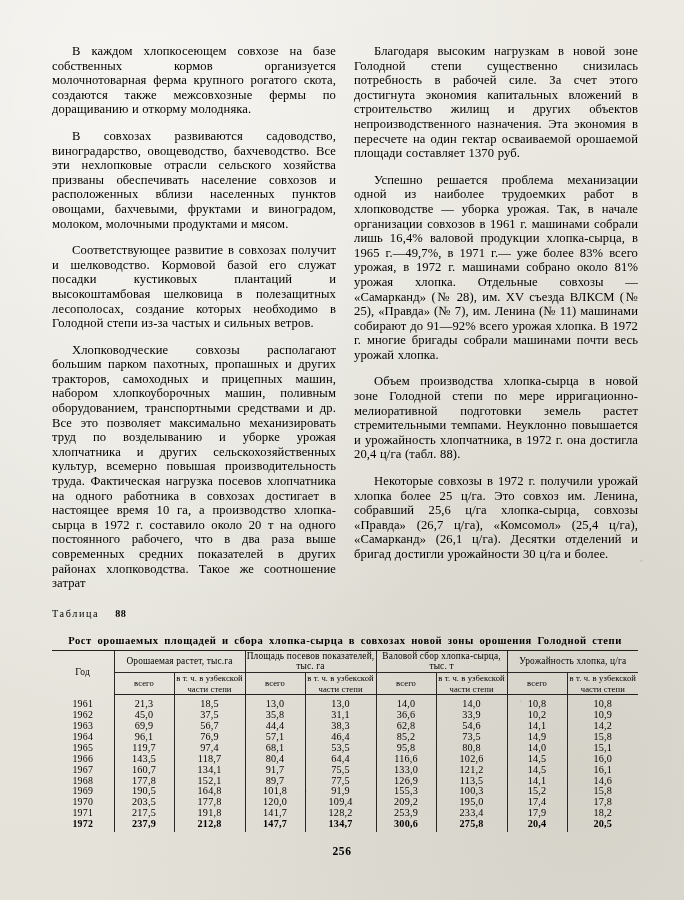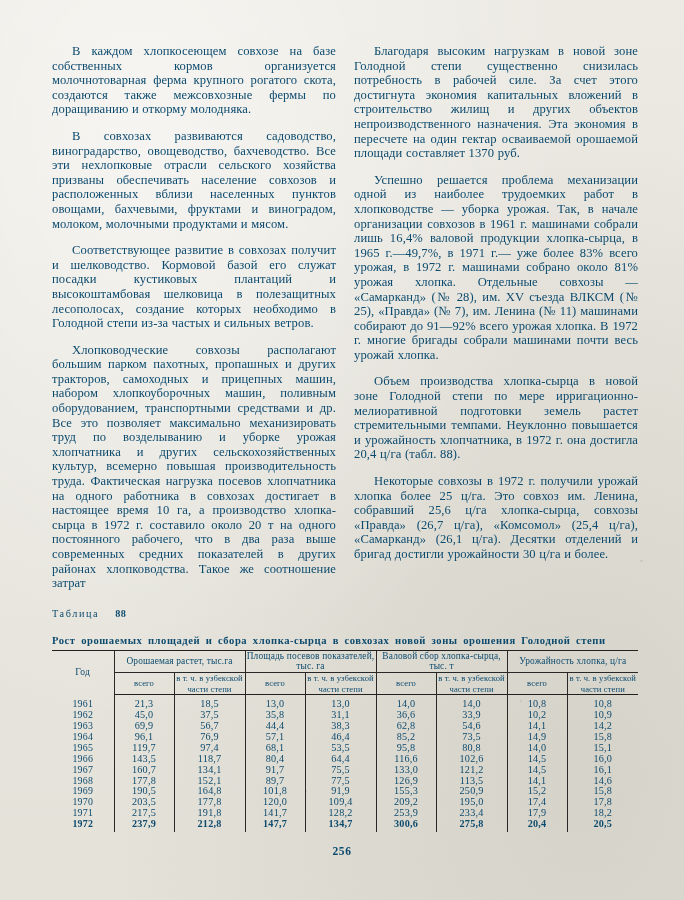--- a/index.html
+++ b/index.html
@@ -7,21 +7,21 @@
     padding: 0;
     background: #b9b9b4;
   }
   .page {
     position: relative;
     width: 684px;
     height: 900px;
     background: #e9e7e0;
     overflow: hidden;
     font-family: "Liberation Serif", "DejaVu Serif", serif;
-    color: #0c4a6e;
+    color: #000000;
   }
   .paper-tint {
     position: absolute;
     inset: 0;
     background:
       radial-gradient(ellipse at 20% 15%, rgba(255,255,255,0.55) 0%, rgba(255,255,255,0) 55%),
       radial-gradient(ellipse at 85% 85%, rgba(190,186,175,0.40) 0%, rgba(190,186,175,0) 60%),
       linear-gradient(180deg, #eceae3 0%, #e7e5dd 40%, #e4e2d9 100%);
     pointer-events: none;
   }
@@ -63,20 +63,21 @@
   }
   .tbl-num b {
     letter-spacing: 0.4px;
     font-weight: bold;
     margin-left: 16px;
   }
   .tbl-title {
     margin-top: 16px;
     font-size: 10.6px;
     font-weight: bold;
+    text-align: center;
     letter-spacing: 0.55px;
     word-spacing: 2.4px;
     padding-bottom: 4px;
   }
 
   
   table.data {
     border-collapse: collapse;
     width: 586px;
     font-size: 9.3px;
@@ -306,21 +307,21 @@
             <td class="vline">14,1</td>
             <td class="vline">14,6</td>
           </tr>
           <tr>
             <td class="year">1969</td>
             <td class="vline">190,5</td>
             <td class="vline">164,8</td>
             <td class="vline">101,8</td>
             <td class="vline">91,9</td>
             <td class="vline">155,3</td>
-            <td class="vline">250,9</td>
+            <td class="vline">100,3</td>
             <td class="vline">15,2</td>
             <td class="vline">15,8</td>
           </tr>
           <tr>
             <td class="year">1970</td>
             <td class="vline">203,5</td>
             <td class="vline">177,8</td>
             <td class="vline">120,0</td>
             <td class="vline">109,4</td>
             <td class="vline">209,2</td>

